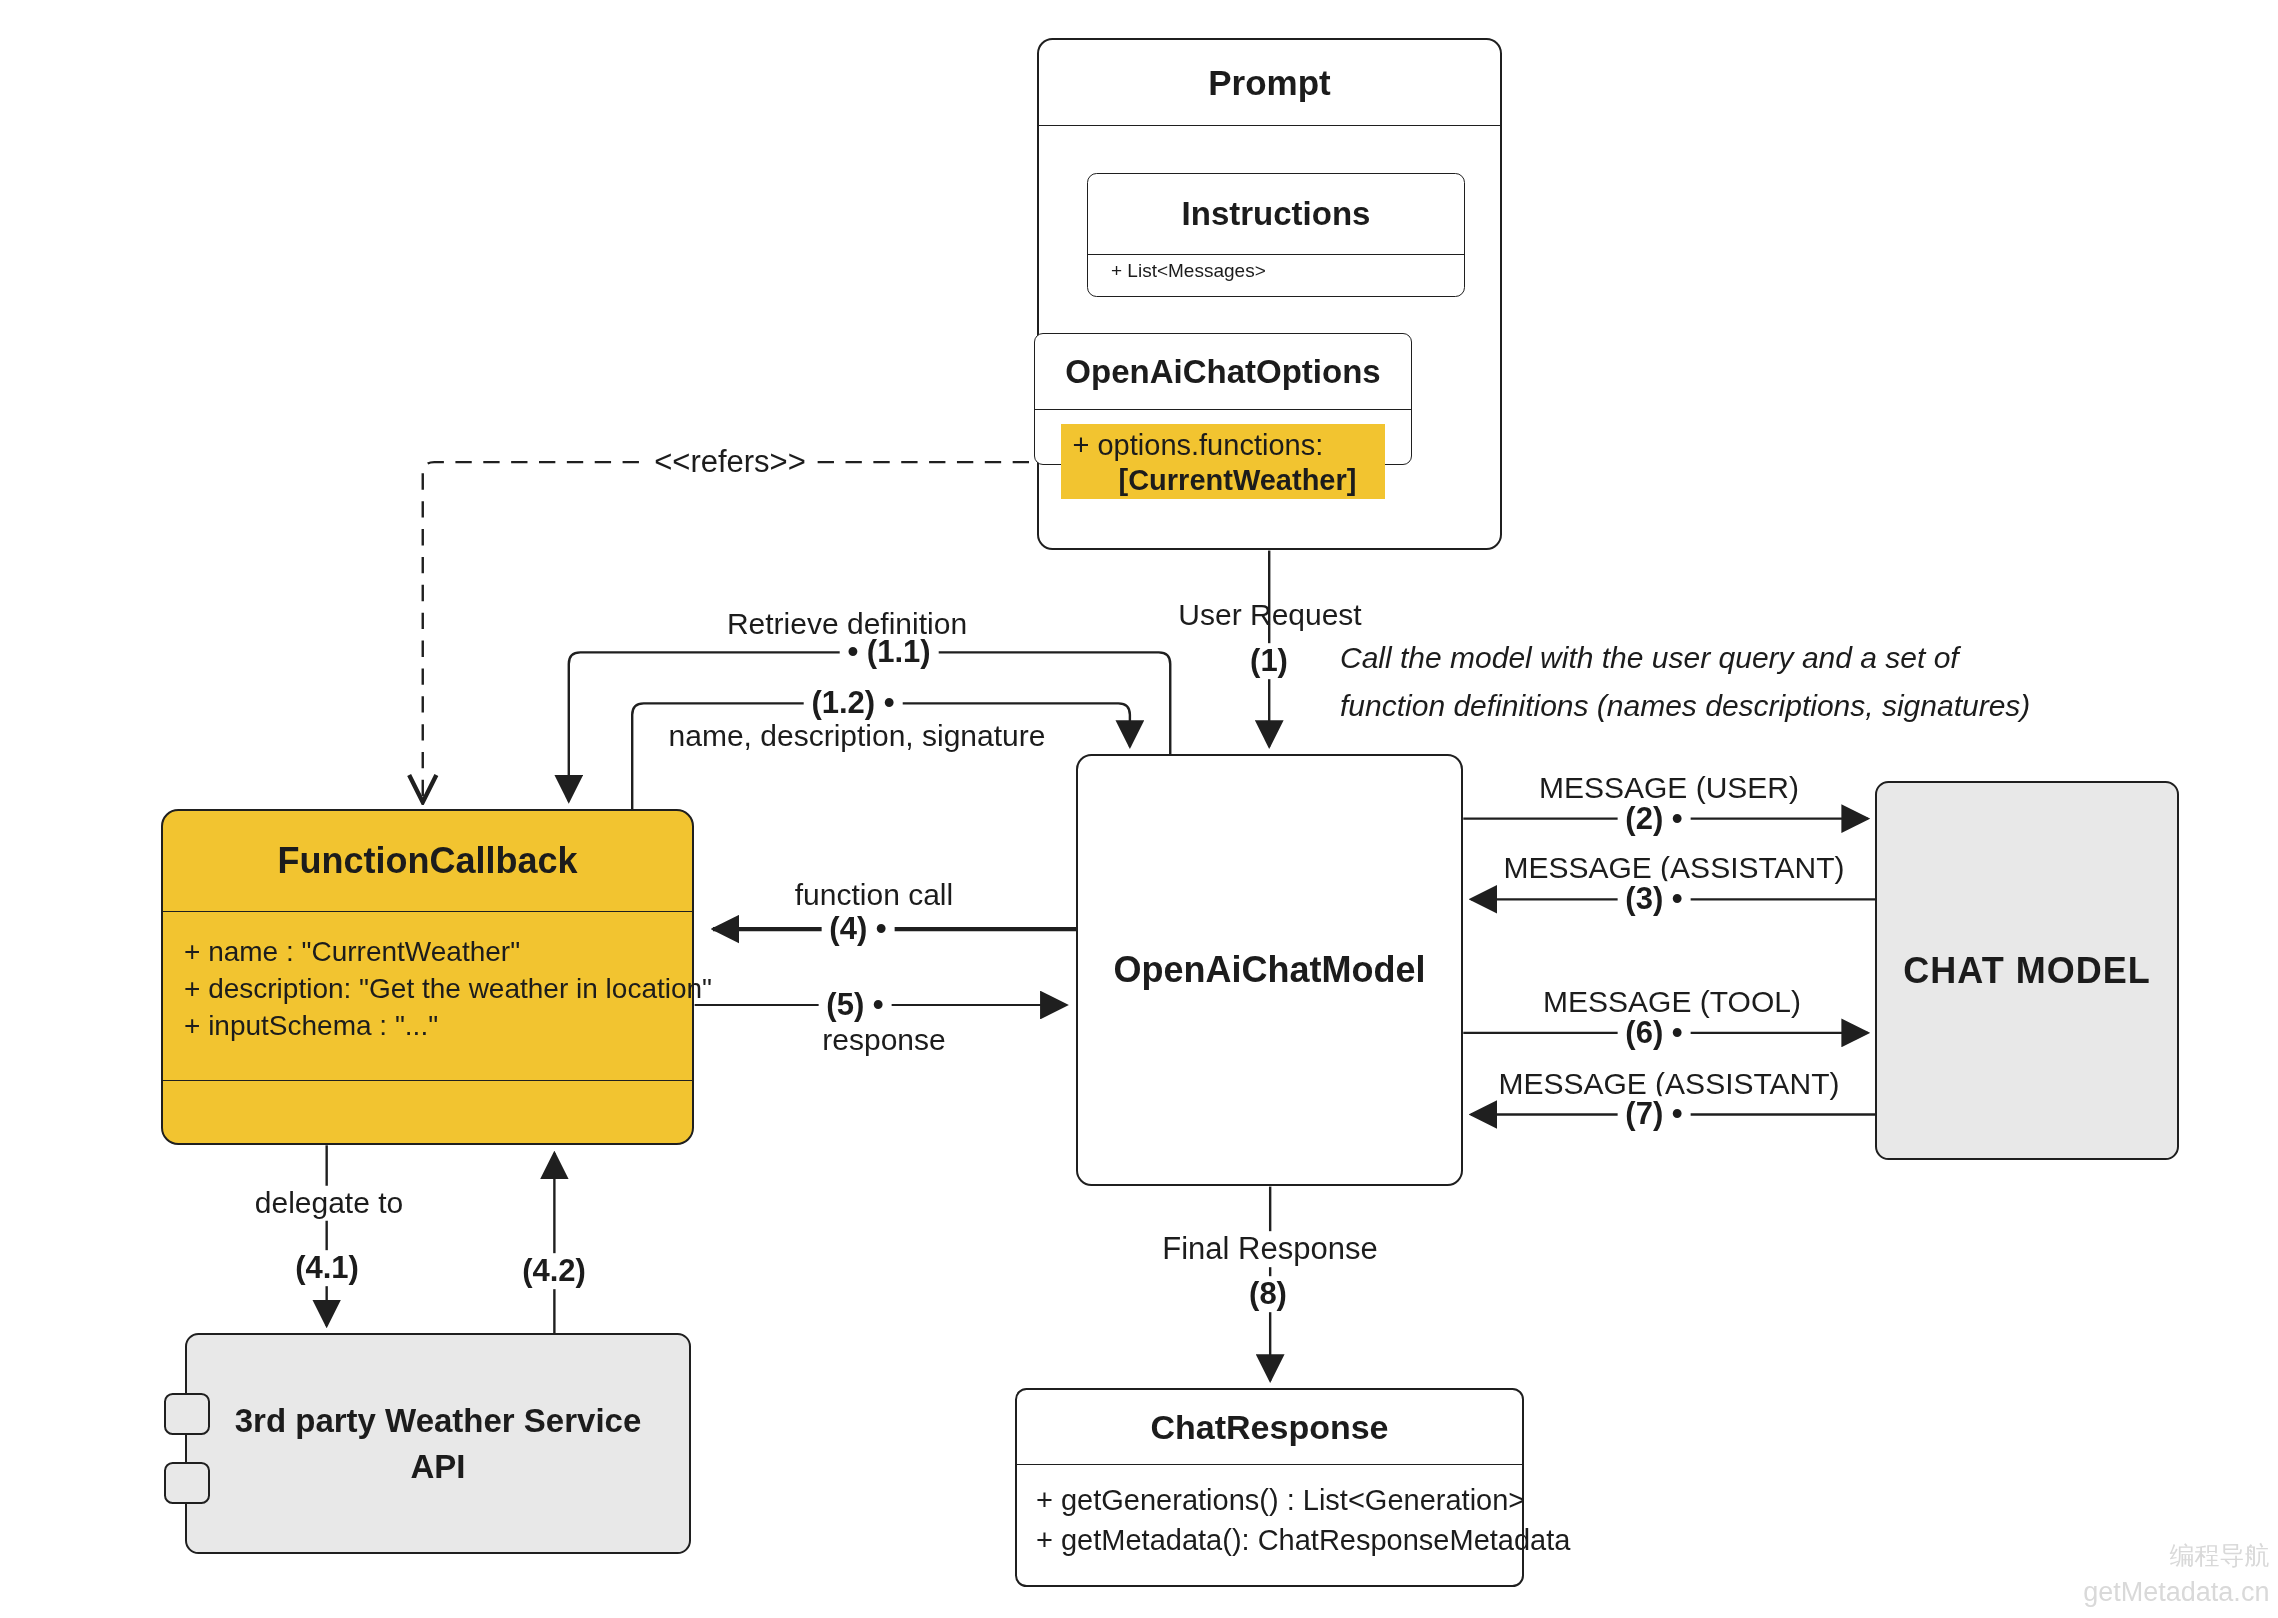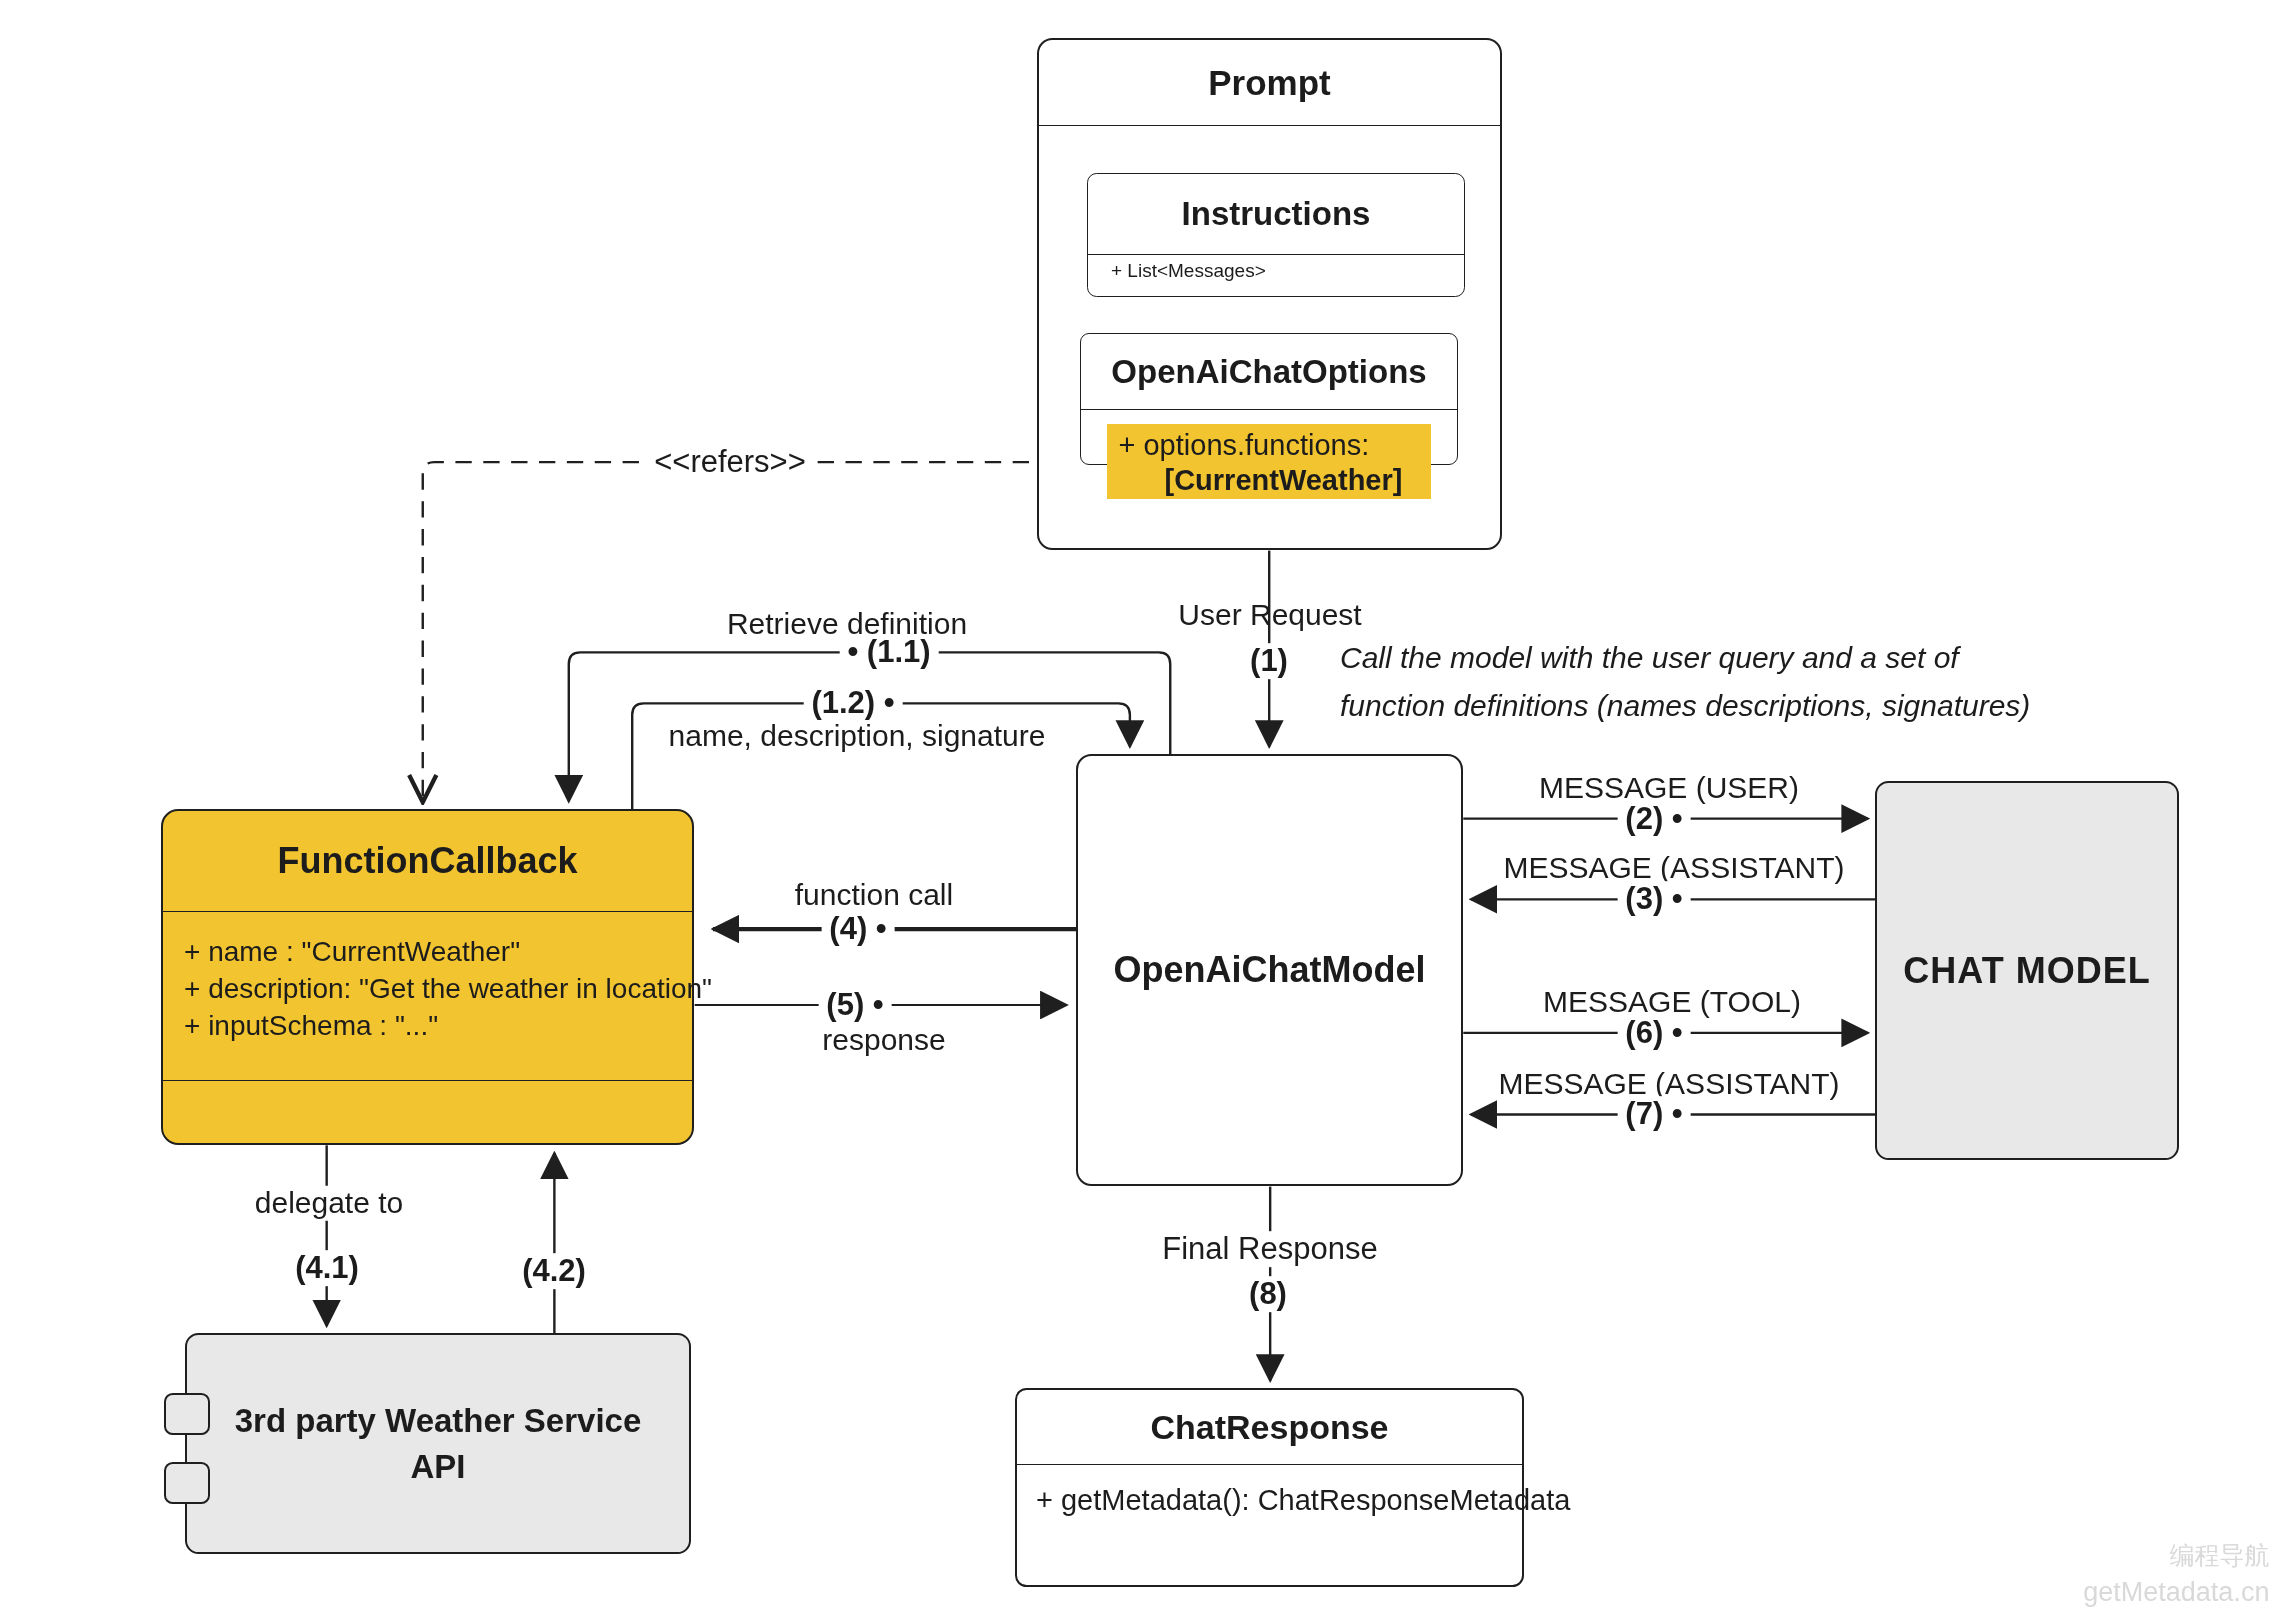--- a/index.html
+++ b/index.html
@@ -66,21 +66,21 @@
 
   <div class="box" style="left:1037px;top:38px;width:465px;height:512px;border-radius:15.4px;">
     <div class="hd" style="height:86px;font-size:35px;">Prompt</div>
   </div>
 
   <div class="box" style="left:1087px;top:173px;width:378px;height:124px;border-radius:9.6px;border-width:1.9px;">
     <div class="hd" style="height:81px;font-size:33px;border-bottom-width:1.4px;">Instructions</div>
     <div class="attr-line" style="padding:4.8px 0 0 23px;font-size:19px;">+ List&lt;Messages&gt;</div>
   </div>
 
-  <div class="box" style="left:1080px;top:333px;width:378px;height:132px;border-radius:9px;border-width:1.9px;">
+  <div class="box" style="left:1034px;top:333px;width:378px;height:132px;border-radius:9px;border-width:1.9px;">
     <div class="hd" style="height:76px;font-size:33px;border-bottom-width:1.4px;">OpenAiChatOptions</div>
     <div class="gold" style="position:absolute;left:26px;top:90px;width:324px;height:75px;padding:3.8px 0 0 11.5px;box-sizing:border-box;">
       <div class="attr-line" style="font-size:29px;line-height:35px;">+ options.functions:</div>
       <div class="attr-line" style="font-size:29px;line-height:35px;padding-left:46px;font-weight:700;">[CurrentWeather]</div>
     </div>
   </div>
 
   <div class="box gold" style="left:161px;top:809px;width:533px;height:336px;border-radius:17.3px;border-width:2.9px;">
     <div class="hd" style="height:101px;font-size:36px;border-bottom-width:1.9px;">FunctionCallback</div>
     <div style="height:169px;border-bottom:1.9px solid #1f1f1f;box-sizing:border-box;padding:21px 0 0 21px;">
@@ -103,20 +103,21 @@
       <div>3rd party Weather Service</div>
       <div>API</div>
     </div>
     <div class="grayfill" style="position:absolute;left:-23px;top:58px;width:42px;height:38px;border:2.4px solid #1f1f1f;border-radius:8.6px;"></div>
     <div class="grayfill" style="position:absolute;left:-23px;top:127px;width:42px;height:38px;border:2.4px solid #1f1f1f;border-radius:8.6px;"></div>
   </div>
 
   <div class="box" style="left:1015px;top:1388px;width:509px;height:199px;border-radius:11.5px;">
     <div class="hd" style="height:75px;font-size:34px;border-bottom-width:1.9px;">ChatResponse</div>
     <div style="padding:15.4px 0 0 19px;">
+      <div class="attr-line" style="font-size:29px;line-height:40px;">+ getGenerations() : List&lt;Generation&gt;</div>
       <div class="attr-line" style="font-size:29px;line-height:40px;">+ getMetadata(): ChatResponseMetadata</div>
     </div>
   </div>
 
   <div class="lbl bg" style="left:730px;top:462px;font-size:31px;">&lt;&lt;refers&gt;&gt;</div>
 
   <div class="lbl" style="left:847px;top:624px;">Retrieve definition</div>
   <div class="lbl num" style="left:889px;top:652px;">• (1.1)</div>
   <div class="lbl num" style="left:853px;top:703px;">(1.2) •</div>
   <div class="lbl" style="left:857px;top:736px;">name, description, signature</div>

